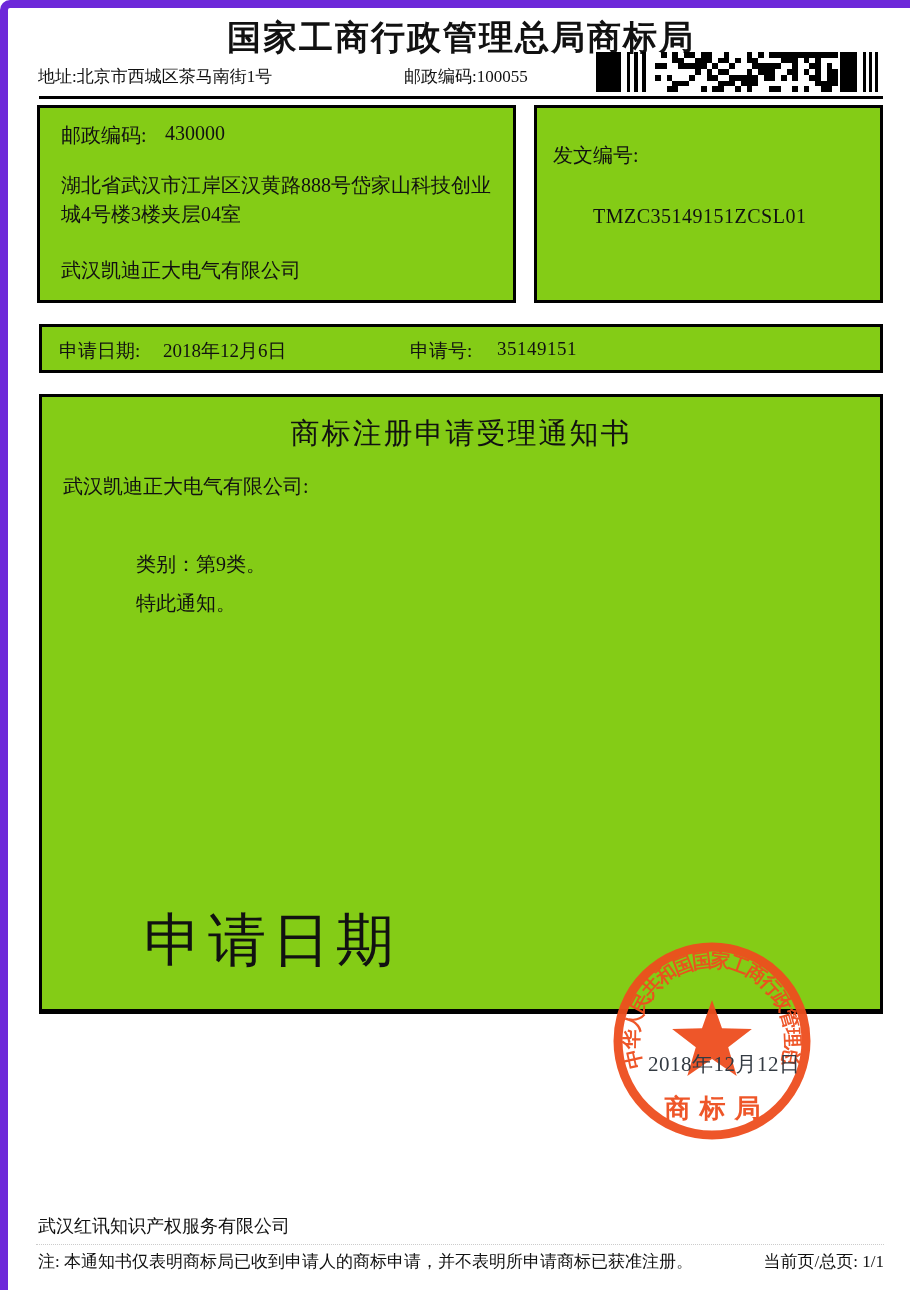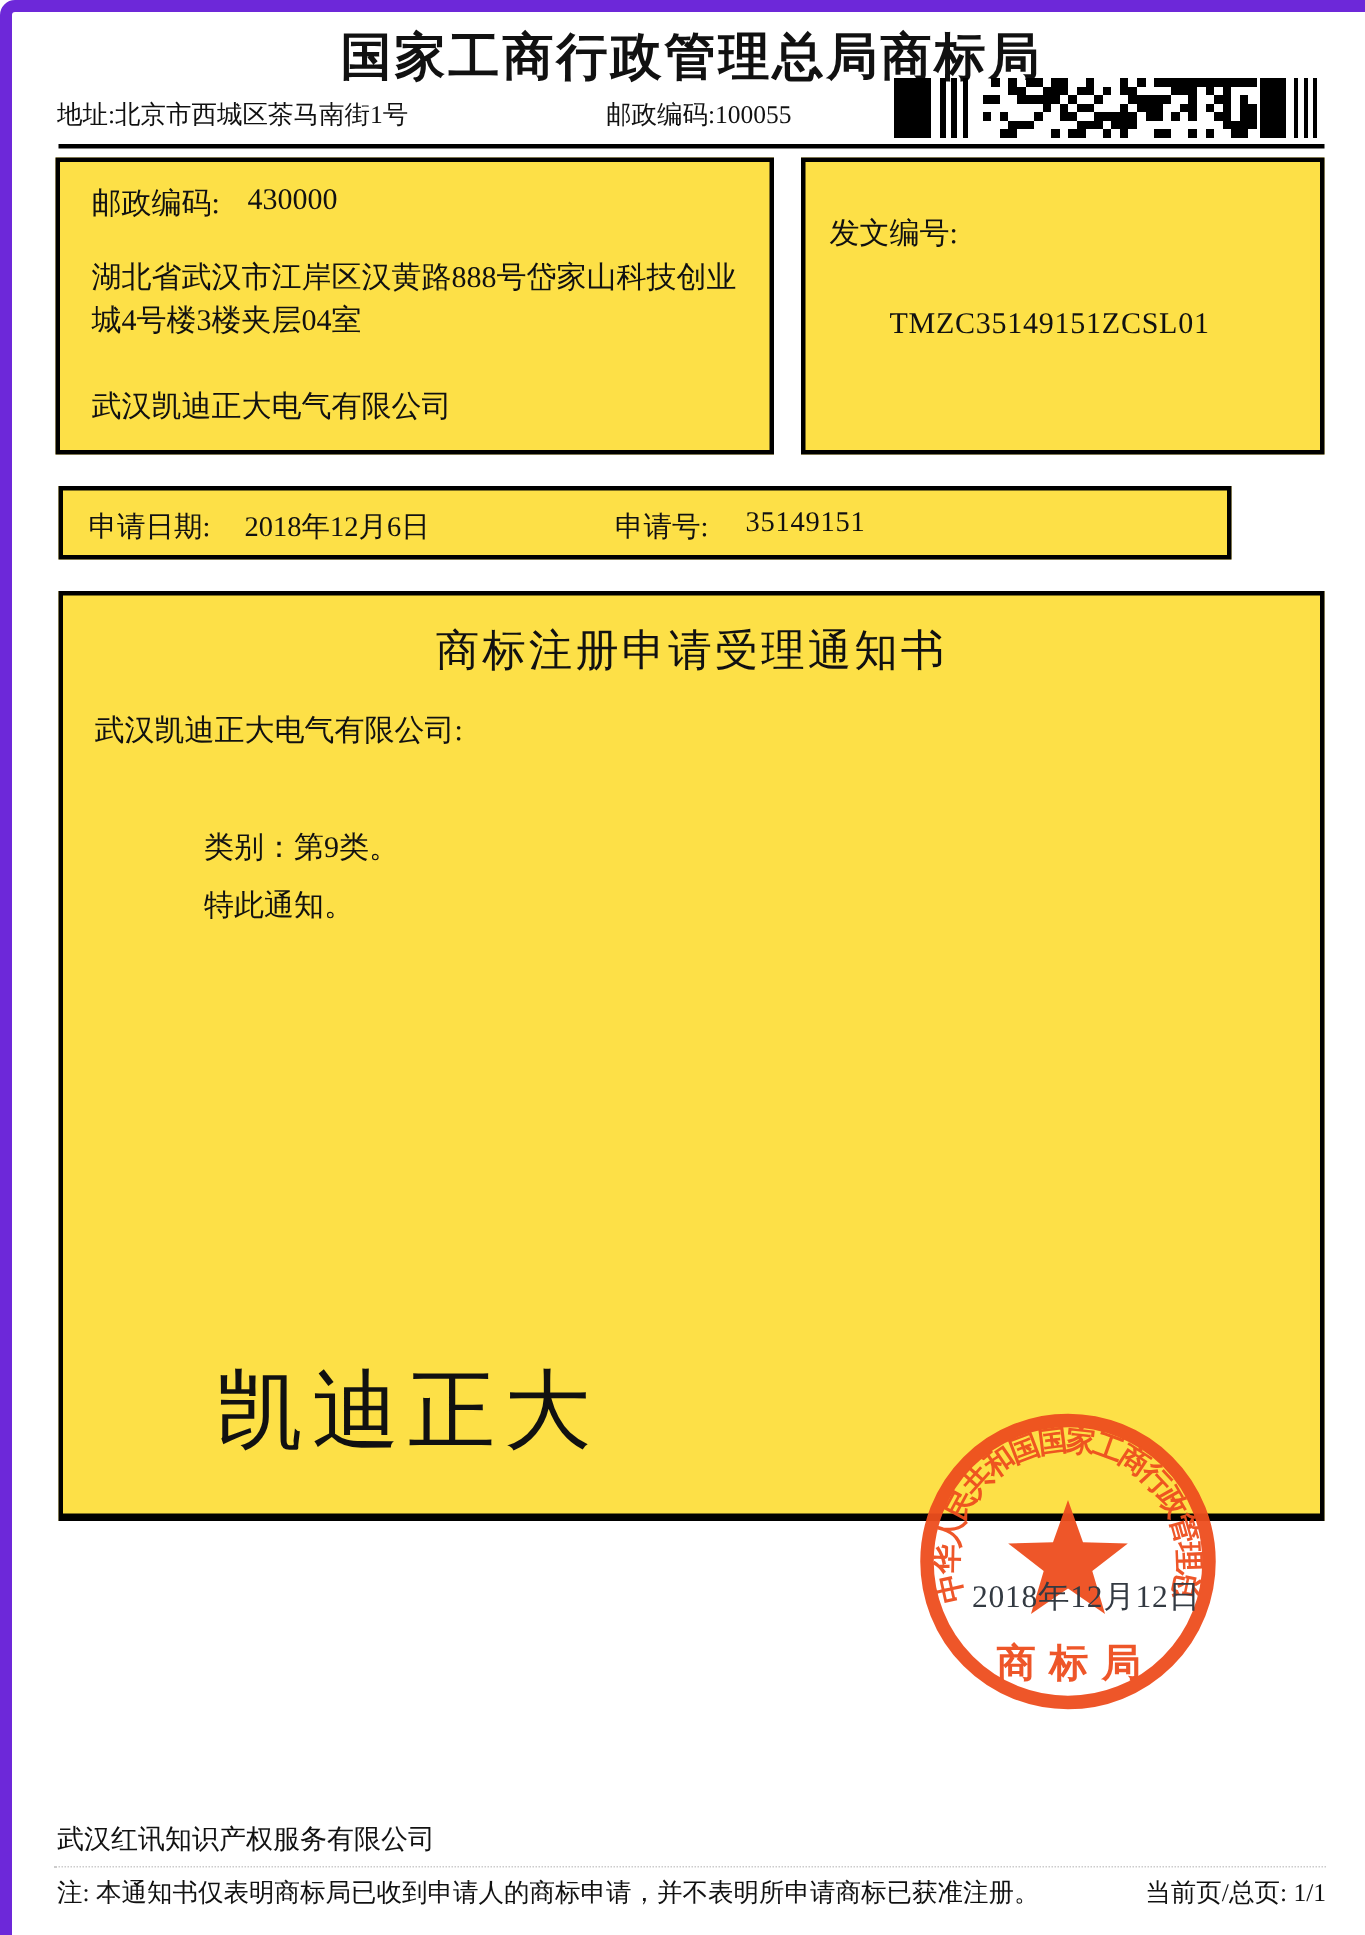--- a/index.html
+++ b/index.html
@@ -11,31 +11,31 @@
   }
   .abs{position:absolute;}
   
   .doc-title{top:7px;left:0;right:0;text-align:center;font-size:34px;font-weight:bold;letter-spacing:2px;white-space:nowrap;}
   .hdr-addr{top:57px;left:30px;font-size:17px;}
   .hdr-zip{top:57px;left:396px;font-size:17px;}
   .barcode{top:44px;left:584px;width:290px;height:40px;}
   .barcode svg{display:block;width:290px;height:40px;shape-rendering:crispEdges;}
   .top-rule{top:88px;left:31px;width:844px;height:3px;background:#000;}
   
-  .box{border:3px solid #000;background:#fde047;box-sizing:border-box;}
+  .box{border:3px solid #000;background:#84cc16;box-sizing:border-box;}
   .box-recipient{left:29px;top:97px;width:479px;height:198px;}
   .rb-ziplabel{left:21px;top:14px;font-size:20px;}
   .rb-zipvalue{left:125px;top:14px;font-size:20px;}
   .rb-addr{left:21px;top:63px;width:447px;font-size:20px;line-height:29px;}
   .rb-company{left:21px;top:149px;font-size:20px;}
   .box-docnum{left:526px;top:97px;width:349px;height:198px;}
   .db-label{left:16px;top:34px;font-size:20px;}
   .db-value{left:56px;top:97px;font-size:20px;letter-spacing:.5px;}
   
-  .app-bar{left:31px;top:316px;width:782px;height:49px;}
+  .app-bar{left:31px;top:316px;width:844px;height:49px;}
   .ab-datelabel{left:17px;top:11px;font-size:19px;}
   .ab-datevalue{left:121px;top:11px;font-size:19px;text-align:right;}
   .ab-numlabel{left:368px;top:11px;font-size:19px;}
   .ab-numvalue{left:455px;top:11px;font-size:19px;letter-spacing:.5px;}
   
   .main-box{left:31px;top:386px;width:844px;height:620px;border-bottom-width:5px;}
   .n-title{top:17px;left:0;right:0;text-align:center;font-size:29px;letter-spacing:2px;white-space:nowrap;}
   .n-line{font-size:20px;white-space:nowrap;}
   .n-recipient{left:21px;top:76px;}
   .n-p1{left:94px;top:115px;}
@@ -205,21 +205,21 @@
     <span class="abs ab-numlabel">申请号:</span>
     <span class="abs ab-numvalue">35149151</span>
   </div>
 
   <div class="abs box main-box">
     <div class="abs n-title">商标注册申请受理通知书</div>
     <div class="abs n-line n-recipient">武汉凯迪正大电气有限公司:</div>
     <div class="abs n-line n-p2">类别：第9类。</div>
     <div class="abs n-line n-p3">特此通知。</div>
 
-    <div class="abs n-trademark">凯迪正大</div>
+    <div class="abs n-trademark">申请日期</div>
 
     <svg class="abs n-seal" viewBox="0 0 224 224">
       <defs>
         <path id="sealArc" d="M 42.5 137.3 A 74 74 0 1 1 181.5 137.3" fill="none"></path>
       </defs>
       <circle cx="112" cy="112" r="94" fill="none" stroke-width="9" stroke="#ee4e1e"></circle>
       <polygon points="112,71 102,99.2 72.1,100 95.8,118.3 87.3,147 112,130 136.7,147 128.2,118.3 151.9,100 122,99.2" fill="#ee4e1e"></polygon>
       <text font-size="19.5" font-weight="bold" fill="#ee4e1e">
         <textPath href="#sealArc" startOffset="0" textLength="300" lengthAdjust="spacing">中华人民共和国国家工商行政管理总局</textPath>
       </text>

